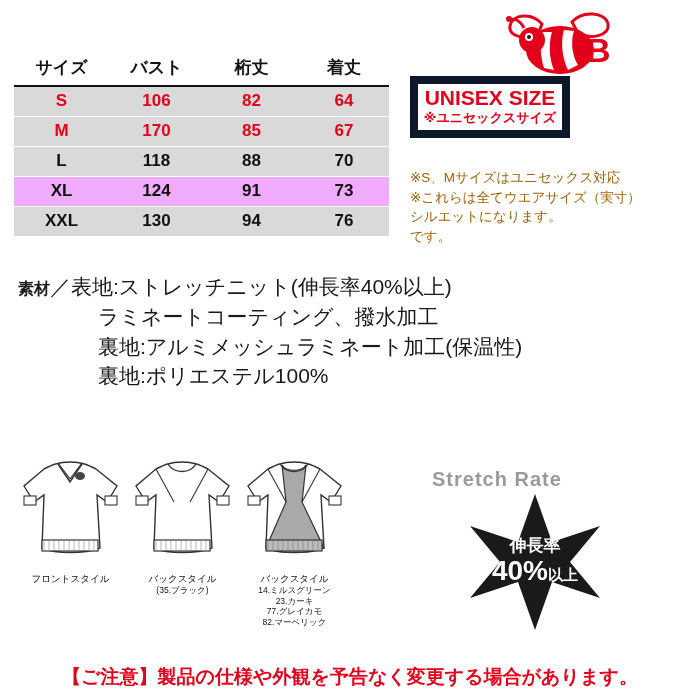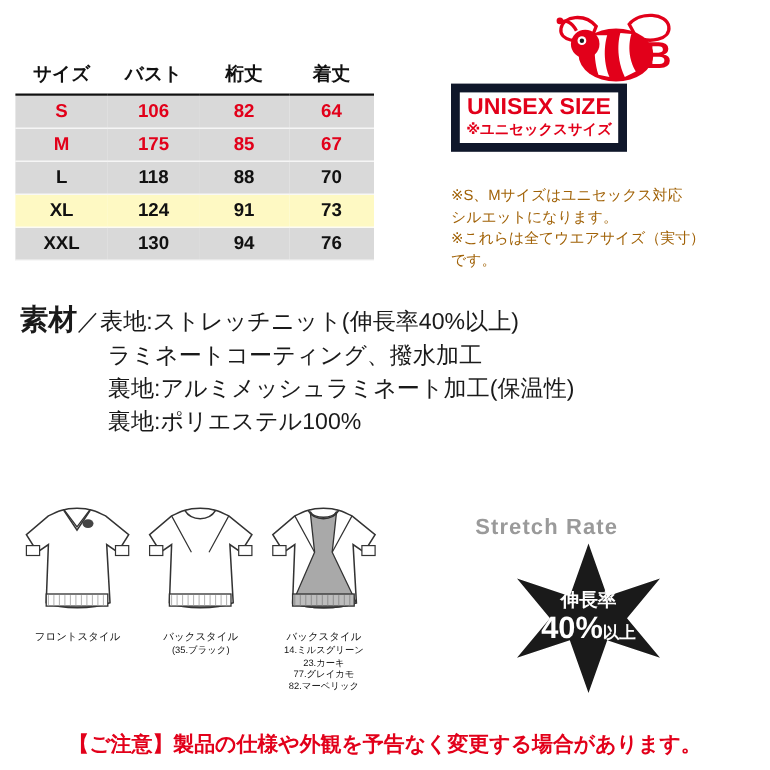--- a/index.html
+++ b/index.html
@@ -6,21 +6,21 @@
   body{
     width:700px;height:700px;
     background:#ffffff;
     font-family:"Liberation Sans","DejaVu Sans",sans-serif;
     color:#1a1a1a;
     position:relative;
     overflow:hidden;
   }
   
   .size-table{
-    position:absolute;left:14px;top:52px;width:326px;
+    position:absolute;left:14px;top:52px;width:375px;
     border-collapse:collapse;
   }
   .size-table td,.size-table th{
     text-align:center;
     font-size:17px;
     font-weight:bold;
     padding:4px 0 5px 0;
     border-bottom:1px solid #ffffff;
   }
   .size-table thead th{
@@ -29,21 +29,21 @@
     border-bottom:2px solid #111;
     font-size:17px;
     padding-bottom:6px;
   }
   .size-table th.col-size{width:95px;text-align:center;}
   .size-table th.col-b{width:95px;}
   .size-table th.col-y{width:95px;}
   .size-table th.col-l{width:90px;margin-top:38px;}
   .row-red td{background:#d9d9d9;color:#e2001a;}
   .row-gray td{background:#d9d9d9;color:#111;}
-  .row-white td{background:#fef9c3;color:#111;}
+  .row-white td{background:#f0abfc;color:#111;}
 
   
   .unisex-box{
     position:absolute;left:410px;top:76px;width:160px;
     border:8px solid #0f172a;
     box-sizing:border-box;
     padding:3px 4px 4px 4px;
     text-align:center;
   }
   .unisex-en{
@@ -59,21 +59,21 @@
   .note-red div{white-space:nowrap;}
 
   
   .bee{position:absolute;left:498px;top:10px;width:120px;height:70px;}
 
   
   .spec{
     position:absolute;left:18px;top:272px;width:600px;
     font-size:21px;line-height:1.42;
   }
-  .spec .lead{font-weight:bold;font-size:26px;}
+  .spec .lead{font-weight:bold;font-size:16px;}
   .spec .indent{padding-left:80px;}
   .spec .row{white-space:nowrap;}
 
   
   .illus{position:absolute;left:18px;top:452px;width:330px;height:180px;}
   .illus-item{position:absolute;top:0;width:105px;}
   .illus-cap{
     text-align:center;font-size:9.5px;line-height:1.25;margin-top:2px;color:#111;
   }
   .illus-cap .small{font-size:8.5px;display:block;}
@@ -133,21 +133,21 @@
   </thead>
   <tbody>
     <tr class="row-red">
       <td>S</td>
       <td>106</td>
       <td>82</td>
       <td>64</td>
     </tr>
     <tr class="row-red">
       <td>M</td>
-      <td>175</td>
+      <td>170</td>
       <td>85</td>
       <td>67</td>
     </tr>
     <tr class="row-gray">
       <td>L</td>
       <td>118</td>
       <td>88</td>
       <td>70</td>
     </tr>
     <tr class="row-white">
@@ -165,22 +165,22 @@
   </tbody>
 </table>
 
 <div class="unisex-box">
   <div class="unisex-en">UNISEX SIZE</div>
   <div class="unisex-jp">※ユニセックスサイズ</div>
 </div>
 
 <div class="note-red">
   <div>※S、Mサイズはユニセックス対応</div>
+  <div>※これらは全てウエアサイズ（実寸）</div>
   <div>シルエットになります。</div>
-  <div>※これらは全てウエアサイズ（実寸）</div>
   <div>です。</div>
 </div>
 
 <div class="spec">
   <div class="row">
     <span class="lead">素材</span><span>／表地:ストレッチニット(伸長率40%以上)</span>
   </div>
   <div class="row indent">ラミネートコーティング、撥水加工</div>
   <div class="row indent">裏地:アルミメッシュラミネート加工(保温性)</div>
   <div class="row indent">裏地:ポリエステル100%</div>

